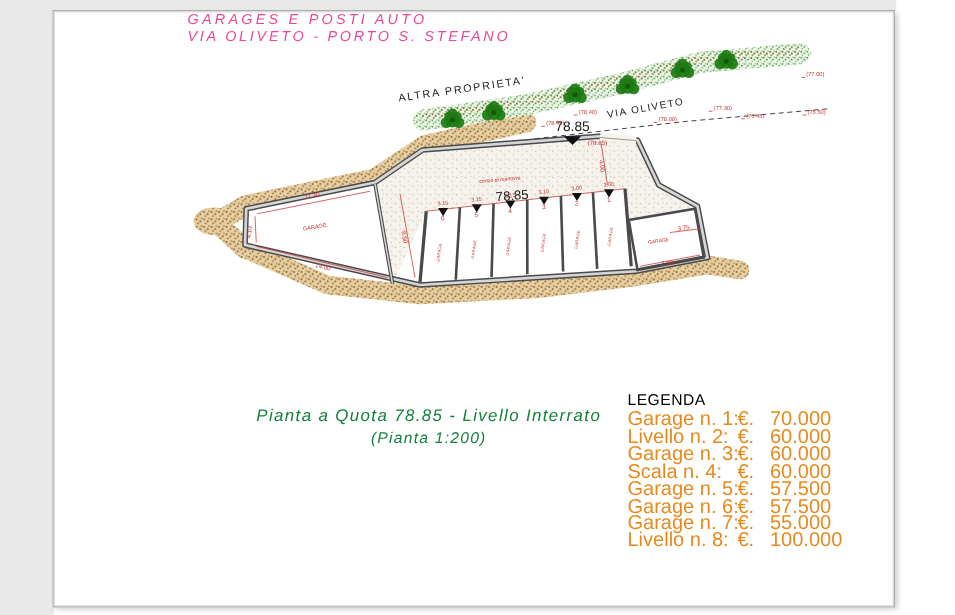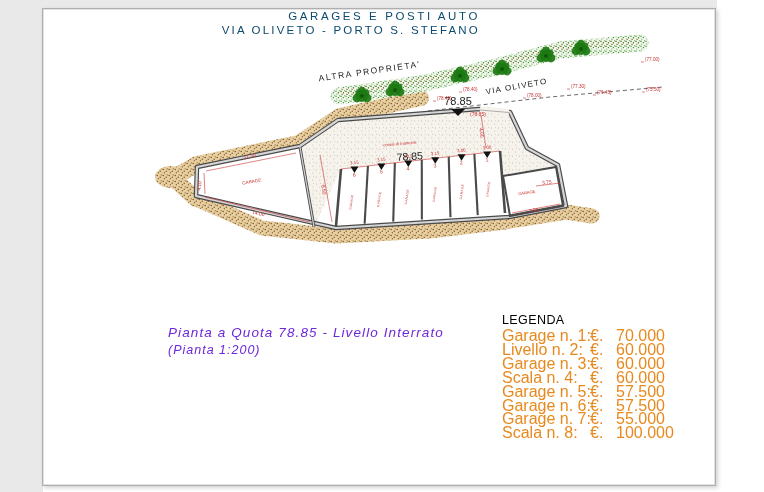--- a/index.html
+++ b/index.html
@@ -9,28 +9,28 @@
     font-family:"Liberation Sans", sans-serif;
   }
   .chrome-left{position:absolute;left:0;top:0;width:43px;height:492px;background:#e9e9e9;}
   .chrome-top{position:absolute;left:0;top:0;width:717px;height:9px;background:#e9e9e9;}
   .panel{
     position:absolute;left:42px;top:8px;width:672px;height:476px;
     background:#ffffff;border:1px solid #aeaeae;
     box-shadow:inset 0 0 0 1px #e2e2e2, 2px 2px 4px rgba(0,0,0,0.18);
   }
   .title-block{
-    position:absolute;left:150px;top:10px;width:330px;text-align:right;
-    color:#0c4a6e;
+    position:absolute;left:150px;top:10px;width:330px;text-align:left;
+    font-style:italic;color:#ec4899;
   }
   .title-line1{font-size:11.5px;letter-spacing:2.6px;white-space:nowrap;}
   .title-line2{font-size:11.5px;letter-spacing:2.2px;white-space:nowrap;margin-top:2px;}
   .caption-block{
-    position:absolute;left:168px;top:325px;width:350px;text-align:left;
-    font-style:italic;color:#6d28d9;
+    position:absolute;left:168px;top:325px;width:350px;text-align:center;
+    font-style:italic;color:#15803d;
   }
   .caption-line1{font-size:13.5px;letter-spacing:1.1px;white-space:nowrap;}
   .caption-line2{font-size:12.5px;letter-spacing:1px;margin-top:3px;}
   .legend-block{position:absolute;left:502px;top:313px;width:165px;}
   .legend-title{font-size:12.5px;color:#000;letter-spacing:0.4px;margin-bottom:2px;}
   .legend-row{display:flex;font-size:16px;color:#E8891D;line-height:13.9px;white-space:nowrap;}
   .legend-name{width:88px;}
   .legend-cur{width:26px;}
   .legend-price{width:48px;text-align:center;}
   svg.plan{position:absolute;left:0;top:0;}
@@ -305,18 +305,18 @@
         <span class="legend-name">Garage n. 6:</span>
         <span class="legend-cur">€.</span>
         <span class="legend-price">57.500</span>
       </div>
       <div class="legend-row">
         <span class="legend-name">Garage n. 7:</span>
         <span class="legend-cur">€.</span>
         <span class="legend-price">55.000</span>
       </div>
       <div class="legend-row">
-        <span class="legend-name">Scala n. 8:</span>
+        <span class="legend-name">Livello n. 8:</span>
         <span class="legend-cur">€.</span>
         <span class="legend-price">100.000</span>
       </div>
     </div>
 </div>
 
 </body></html>

